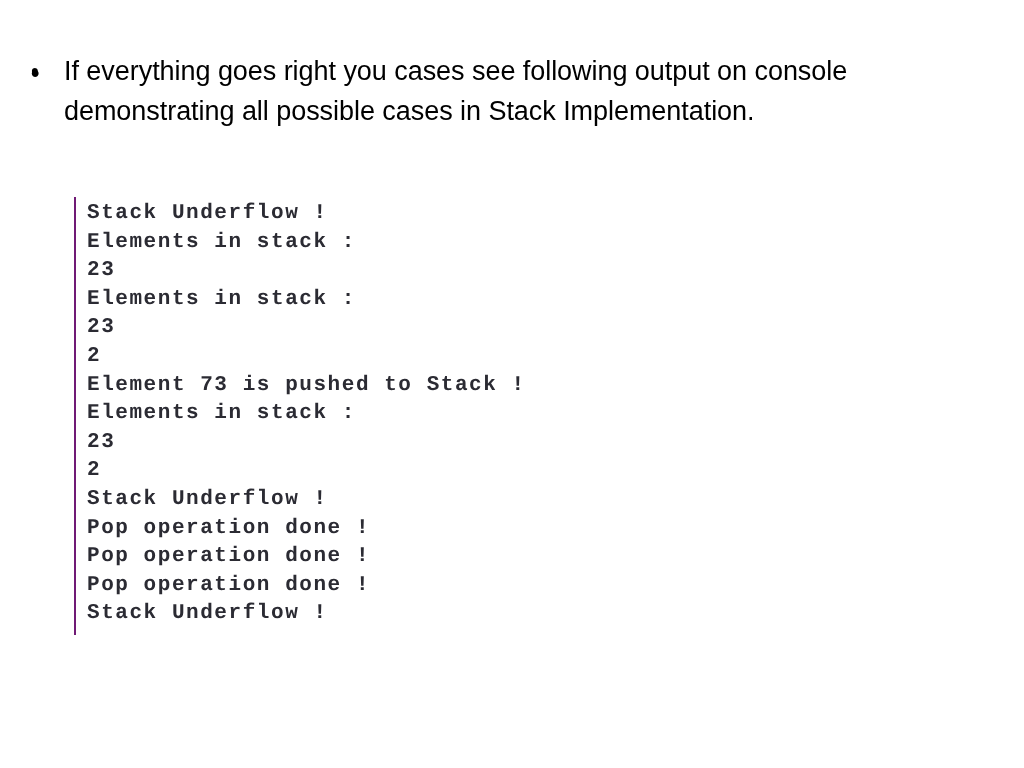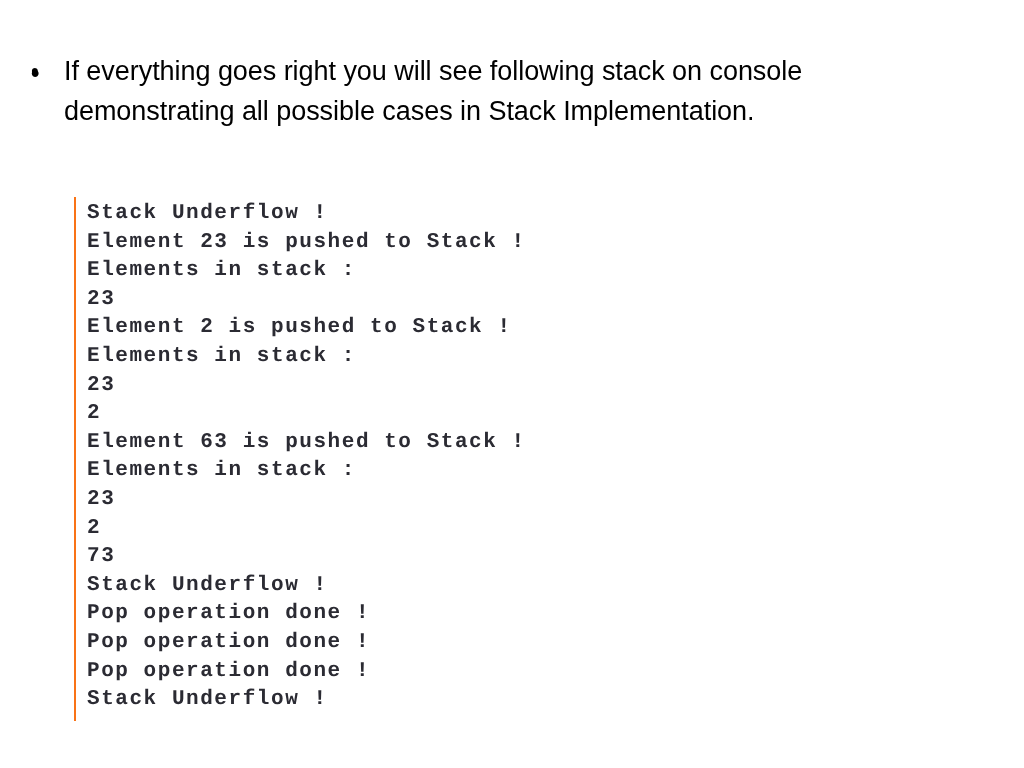--- a/index.html
+++ b/index.html
@@ -69,21 +69,21 @@
   .bullet-para .bullet-mark {
     font-size: 22px;
     top: 0px;
   }
 
   
   .console-block {
     position: absolute;
     left: 74px;
     top: 197px;
-    border-left: 2px solid #f97316;
+    border-left: 2px solid #701a75;
     padding-left: 11px;
     padding-top: 3px;
     padding-bottom: 6px;
     background: #ffffff;
   }
 
   .console-line {
     font-family: "Liberation Mono", "DejaVu Sans Mono", monospace;
     font-size: 21px;
     line-height: 28.6px;
@@ -98,38 +98,35 @@
 <body>
 
 <div class="slide-body">
 
   <ul class="bullet-list">
     <li class="bullet-item bullet-heading">
       <span class="bullet-mark">•</span>
     </li>
     <li class="bullet-item bullet-para">
       <span class="bullet-mark">•</span>
-      <span class="bullet-text">If everything goes right you will see following stack on console demonstrating all possible cases in Stack Implementation.</span>
+      <span class="bullet-text">If everything goes right you cases see following output on console demonstrating all possible cases in Stack Implementation.</span>
     </li>
   </ul>
 
 </div>
 
 <div class="console-block" id="console-block">
     <div class="console-line">Stack Underflow !</div>
-    <div class="console-line">Element 23 is pushed to Stack !</div>
     <div class="console-line">Elements in stack :</div>
     <div class="console-line">23</div>
-    <div class="console-line">Element 2 is pushed to Stack !</div>
     <div class="console-line">Elements in stack :</div>
     <div class="console-line">23</div>
     <div class="console-line">2</div>
-    <div class="console-line">Element 63 is pushed to Stack !</div>
+    <div class="console-line">Element 73 is pushed to Stack !</div>
     <div class="console-line">Elements in stack :</div>
     <div class="console-line">23</div>
     <div class="console-line">2</div>
-    <div class="console-line">73</div>
     <div class="console-line">Stack Underflow !</div>
     <div class="console-line">Pop operation done !</div>
     <div class="console-line">Pop operation done !</div>
     <div class="console-line">Pop operation done !</div>
     <div class="console-line">Stack Underflow !</div>
   </div>
 
 </body></html>

